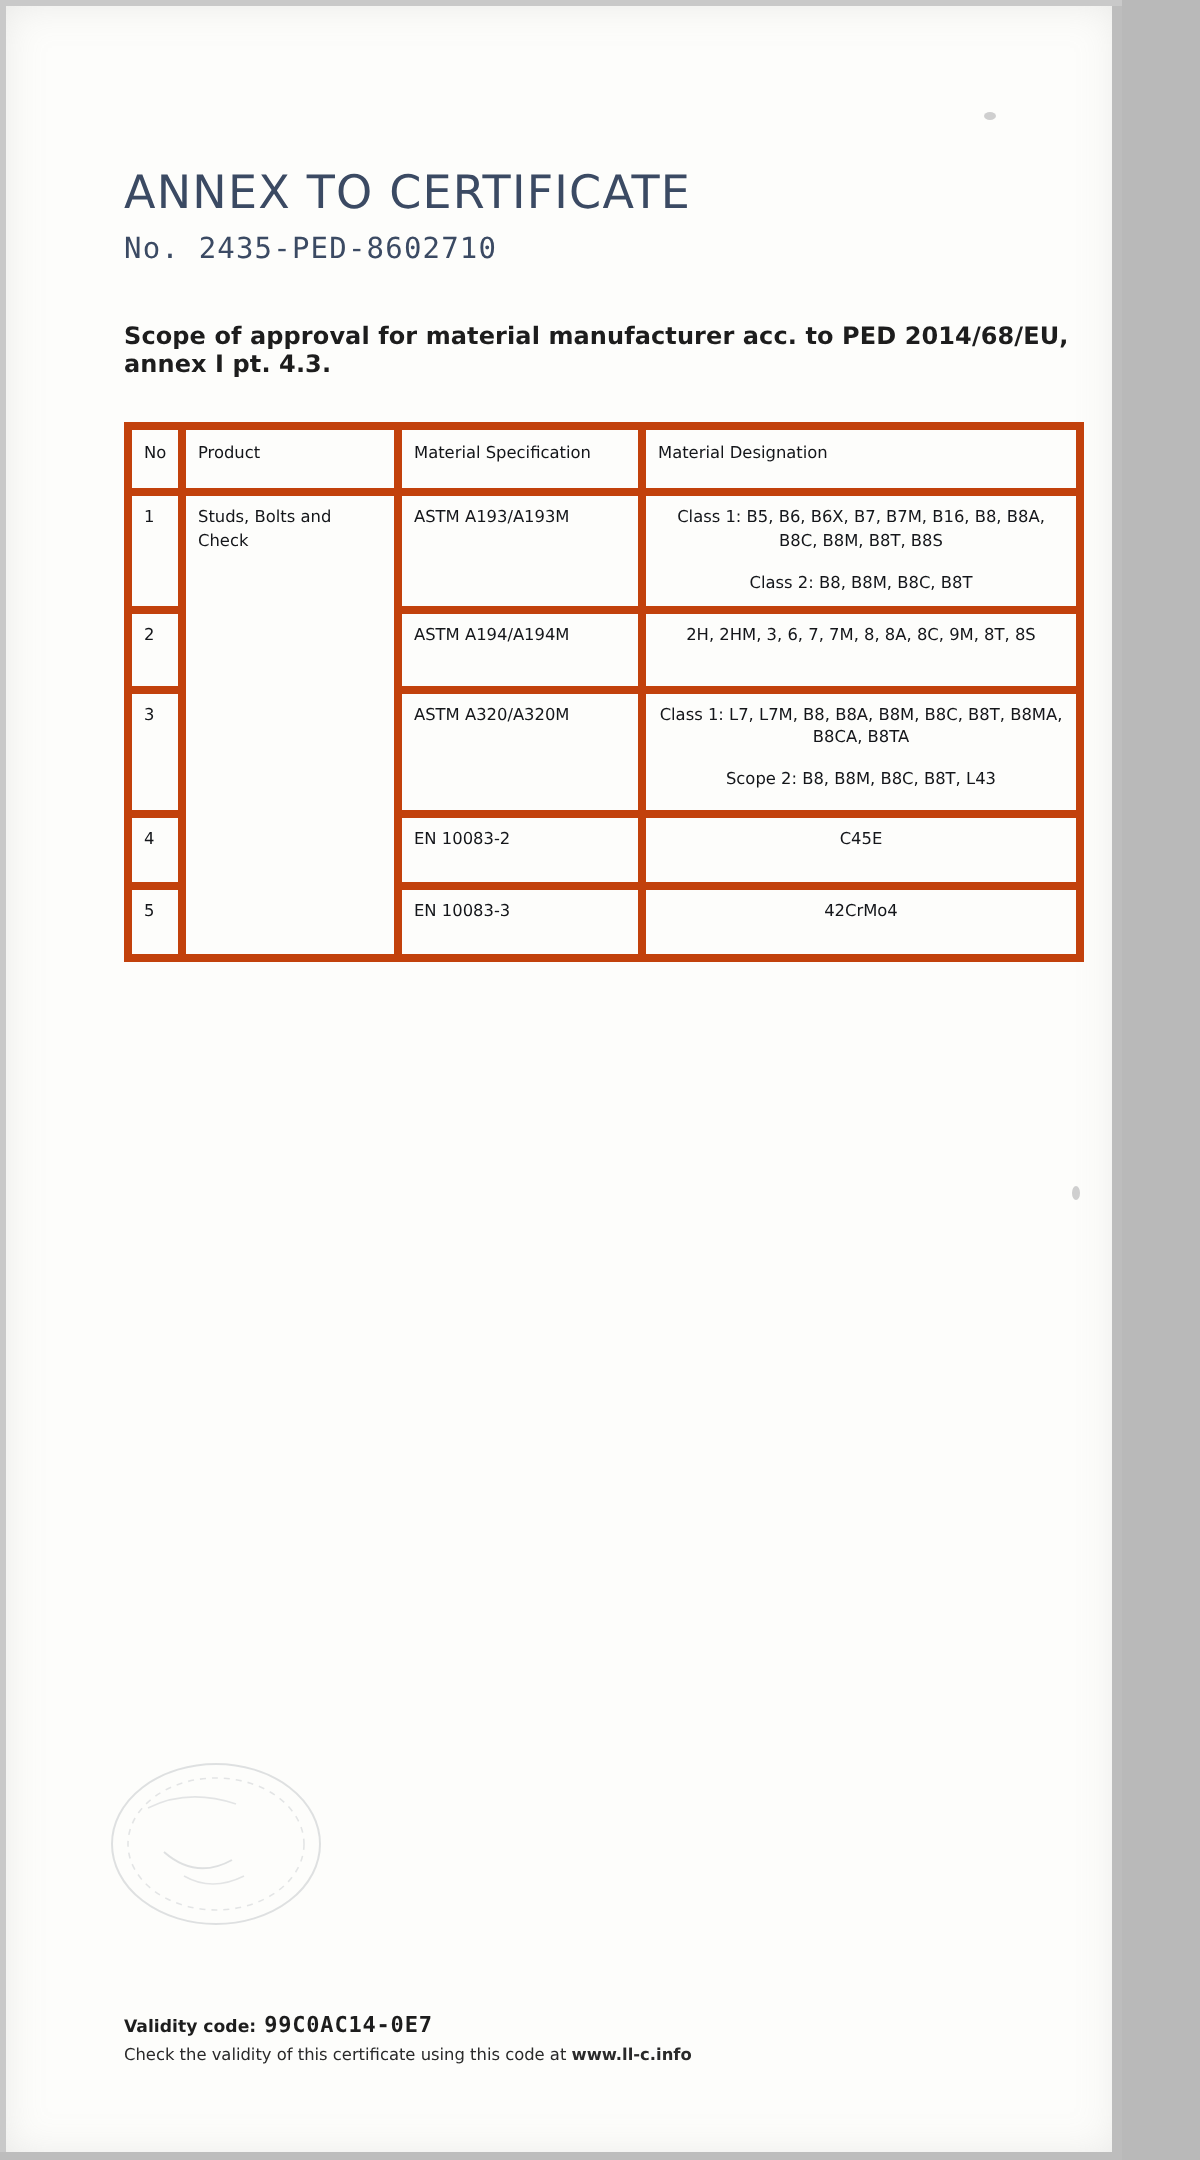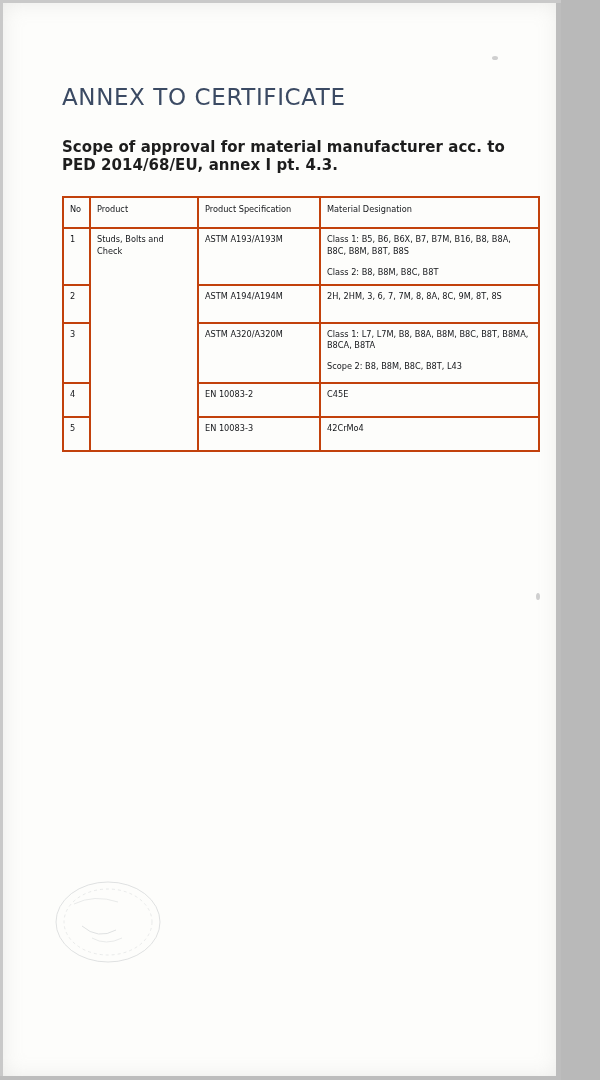--- a/index.html
+++ b/index.html
@@ -54,34 +54,34 @@
   }
   .doc-number {
     margin-top: 7px;
     font-family: "DejaVu Sans Mono", monospace;
     font-size: 14.5px;
     letter-spacing: 0.6px;
     color: #3b4a63;
   }
   .scope {
     margin-top: 28px;
-    font-size: 15px;
+    font-size: 12px;
     font-weight: bold;
     color: #1d1d1d;
     letter-spacing: 0.05px;
   }
 
   table.annex {
     margin-top: 22px;
     border-collapse: collapse;
     width: 476px;
     table-layout: fixed;
   }
   table.annex th, table.annex td {
-    border: 2px solid #c2410c;
+    border: 4px solid #c2410c;
     font-size: 8.2px;
     color: #14161a;
     padding: 5px 6px;
     vertical-align: top;
     font-weight: normal;
     text-align: left;
     line-height: 1.45;
   }
   table.annex th {
     padding-top: 6px;
@@ -96,21 +96,21 @@
     text-align: left;
     vertical-align: middle;
     padding-left: 8px;
   }
   td.prod-cell {
     vertical-align: middle;
   }
   td.spec-cell {
     vertical-align: middle;
   }
-  .desig-line { display: block; }
+  .desig-line { display: block; text-align: center; }
   .desig-gap { margin-top: 9px; }
 
   .row-tall td { height: 44px; }
   .row-mid td { height: 26px; }
   .row-tall2 td { height: 48px; }
   .row-short td { height: 22px; }
 
   
   .stamp {
     position: absolute;
@@ -159,34 +159,35 @@
   <div class="edge-left"></div>
   <div class="edge-right"></div>
   <div class="edge-top"></div>
   <div class="edge-bottom"></div>
 
   <div class="speck" style="left:492px; top:56px; width:6px; height:4px;"></div>
   <div class="speck" style="left:536px; top:593px; width:4px; height:7px;"></div>
 
   <div class="content">
     <h1 class="doc-title">ANNEX TO CERTIFICATE</h1>
+    <div class="doc-number">No. 2435-PED-8602710</div>
     <div class="scope">Scope of approval for material manufacturer acc. to PED 2014/68/EU, annex I pt. 4.3.</div>
 
     <table class="annex">
       <colgroup>
         <col class="c-no">
         <col class="c-prod">
         <col class="c-spec">
         <col class="c-desig">
       </colgroup>
       <thead>
         <tr>
           <th>No</th>
           <th>Product</th>
-          <th>Product Specification</th>
+          <th>Material Specification</th>
           <th>Material Designation</th>
         </tr>
       </thead>
       <tbody>
         <tr class="row-tall">
           <td class="no-cell">1</td>
           <td class="prod-cell" rowspan="5">Studs, Bolts and Check</td>
           <td class="spec-cell">ASTM A193/A193M</td>
           <td>
             <span class="desig-line">Class 1: B5, B6, B6X, B7, B7M, B16, B8, B8A, B8C, B8M, B8T, B8S</span>
@@ -227,13 +228,21 @@
   </div>
 
   <svg class="stamp" viewBox="0 0 112 96">
     <ellipse cx="56" cy="46" rx="52" ry="40" fill="none" stroke="#9aa0a6" stroke-width="1"></ellipse>
     <ellipse cx="56" cy="46" rx="44" ry="33" fill="none" stroke="#a8aeb4" stroke-width="0.8" stroke-dasharray="3 3"></ellipse>
     <path d="M30 50 q16 14 34 4" fill="none" stroke="#9aa0a6" stroke-width="1"></path>
     <path d="M22 28 q20 -10 44 -2" fill="none" stroke="#a8aeb4" stroke-width="0.8"></path>
     <path d="M40 62 q14 8 30 0" fill="none" stroke="#a8aeb4" stroke-width="0.8"></path>
   </svg>
 
+  <div class="footer">
+    <div class="validity-row">
+      <span class="validity-label">Validity code:</span><span class="validity-code">99C0AC14-0E7</span>
+    </div>
+    <div class="validity-note">
+      <span>Check the validity of this certificate using this code at </span><b>www.ll-c.info</b>
+    </div>
+  </div>
 </div>
 
 </body></html>

